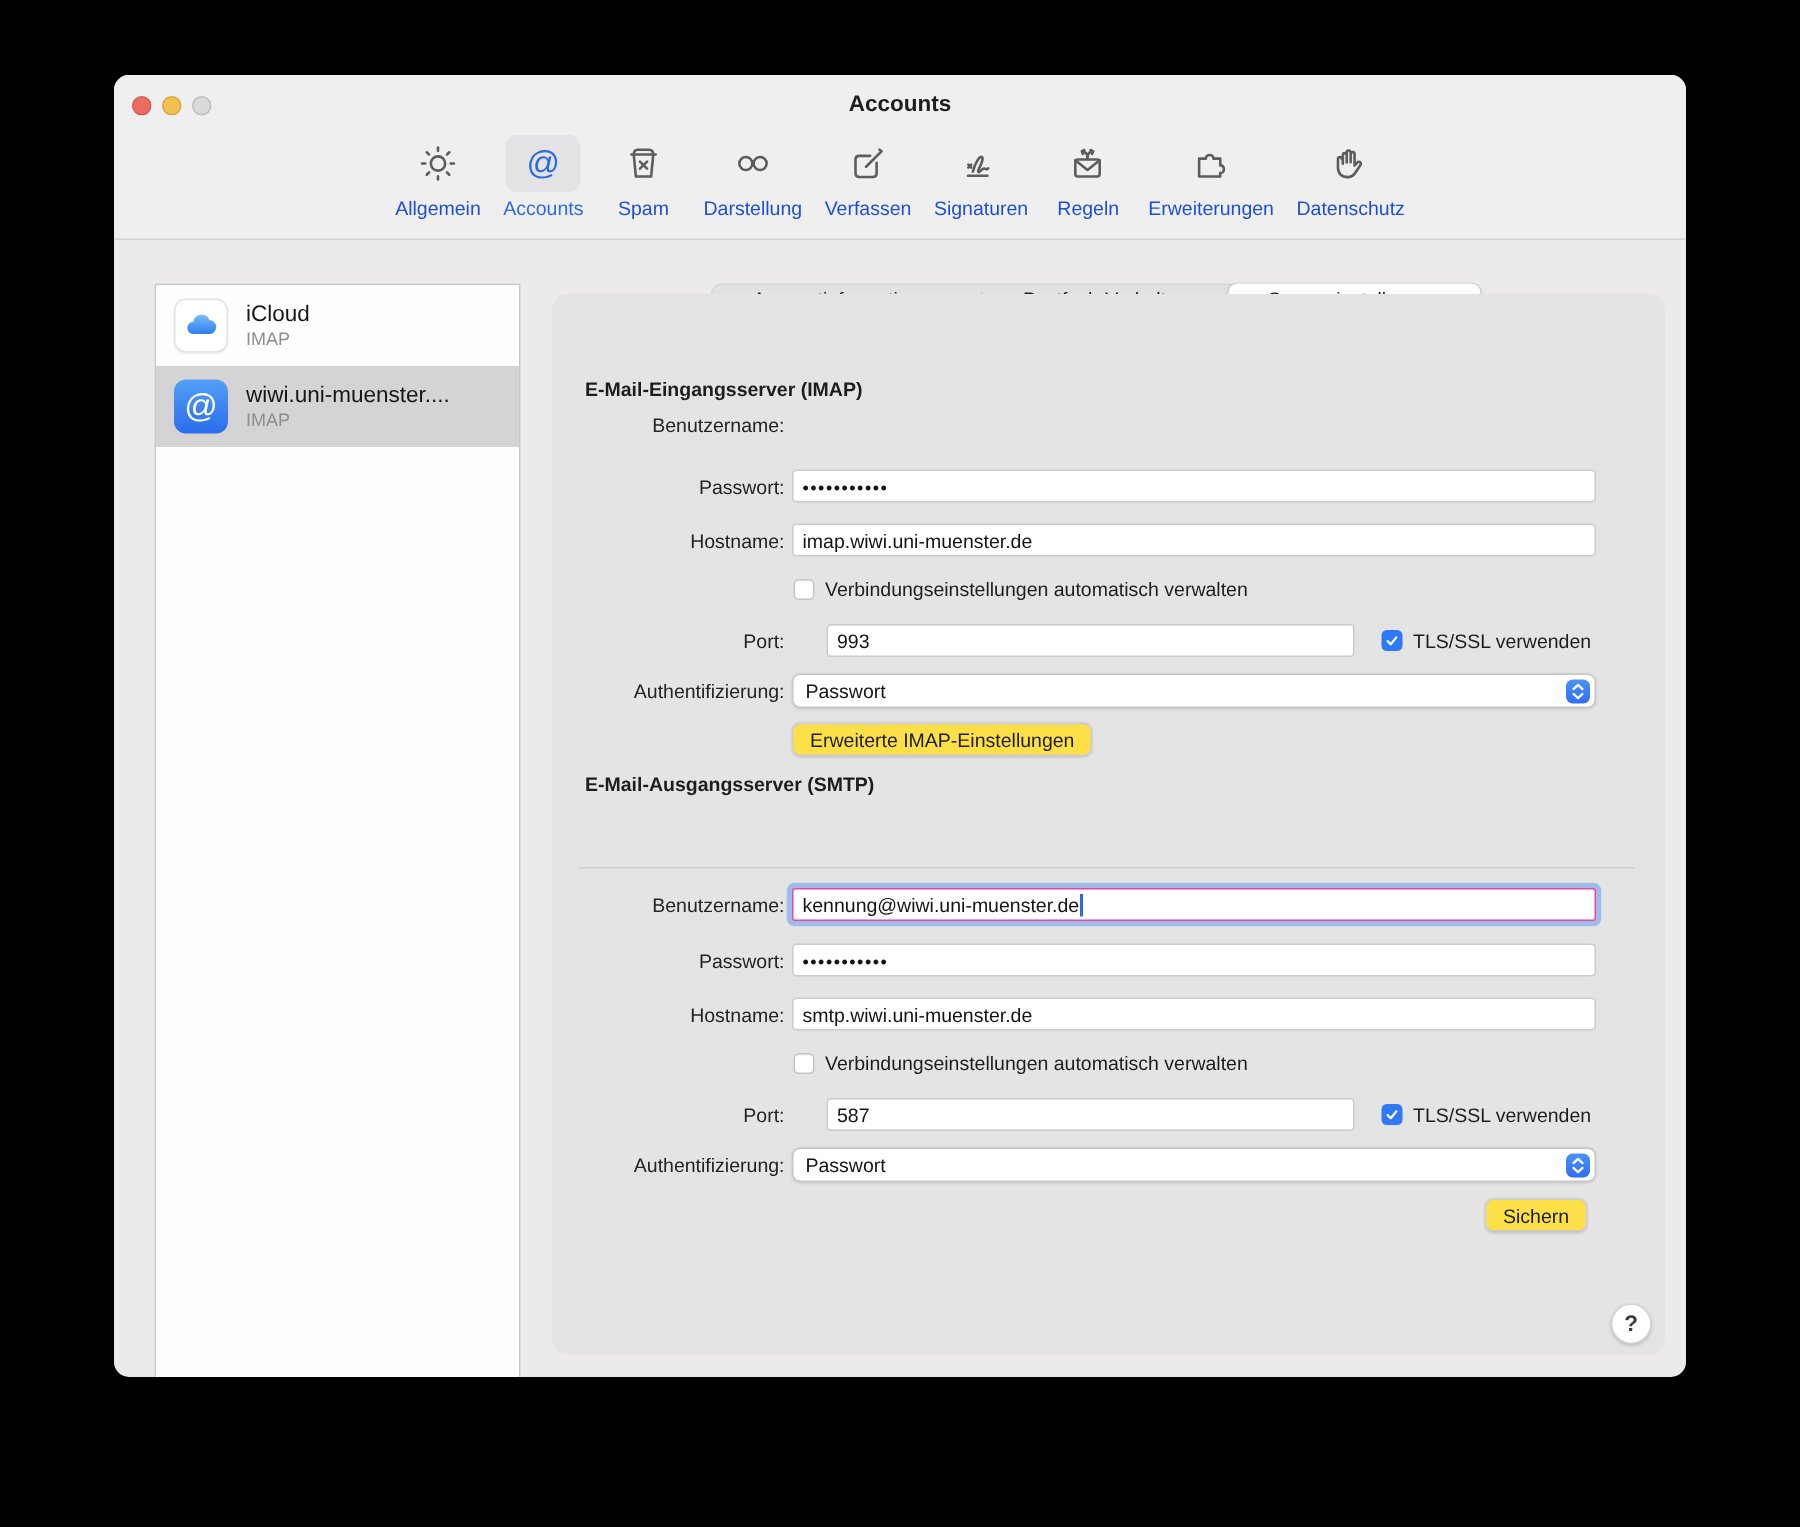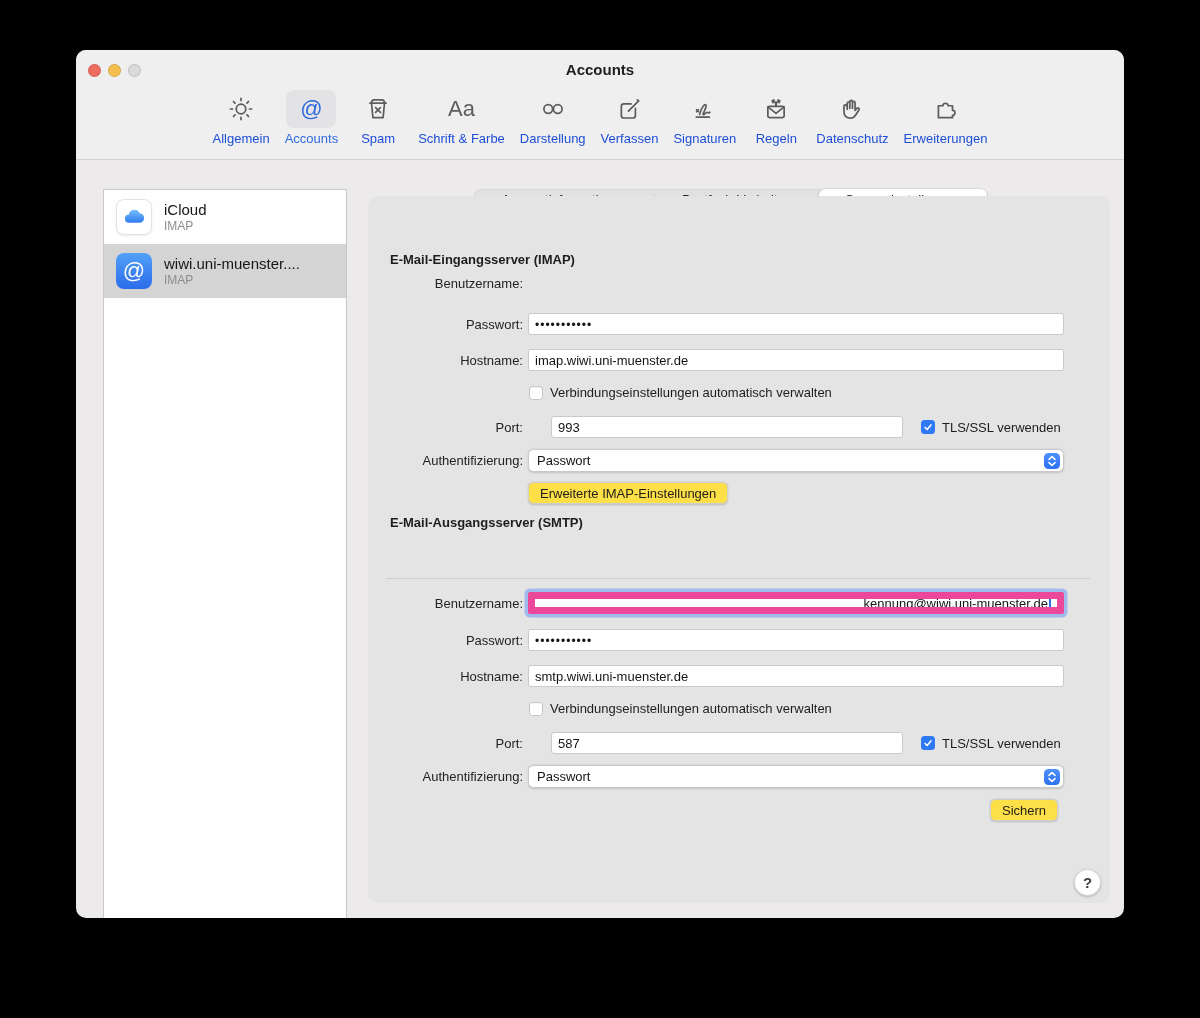--- a/index.html
+++ b/index.html
@@ -50,21 +50,21 @@
   
   .panel { position:absolute; left:292px; top:146px; width:742px; height:707px; background:#e5e4e4; border-radius:10px; }
   .sect { position:absolute; left:22px; font-size:13px; font-weight:bold; color:#1d1d1d; }
   .frow { position:absolute; left:0; width:100%; display:flex; align-items:center; }
   .flabel { width:155px; text-align:right; font-size:13px; color:#232323; flex:0 0 auto; }
   .fwrap { margin-left:5px; }
   .tinput { height:22px; background:#fff; border:1px solid #cbcaca; border-radius:3px; font-size:13px; color:#141414;
             padding:0 6px; display:flex; align-items:center; white-space:nowrap; overflow:hidden; }
   .tinput.wide { width:536px; }
   .tinput.port { width:352px;margin-left:28px; }
-  .tinput.focused { border:7px solid #ec4899; box-shadow:0 0 0 3.5px #9ebbec; border-radius:2px;justify-content:flex-end; }
+  .tinput.focused { border:1px solid #ec4899; box-shadow:0 0 0 3.5px #9ebbec; border-radius:2px; }
   .caret { display:inline-block; width:2px; height:15px; background:#2d6ae0; margin-left:1px; vertical-align:-3px; }
   .pwd { letter-spacing:1px; font-size:12px; padding-top:2px; }
   .cb { width:14px; height:14px; border-radius:3.5px; flex:0 0 auto; }
   .cb.off { background:#fff; border:1px solid #c5c4c4; box-shadow:inset 0 1px 1px rgba(0,0,0,.05); }
   .cb.on { background:#3079f6; display:flex; align-items:center; justify-content:center; }
   .cb-label { font-size:13px; color:#1d1d1d; margin-left:7px; }
   .select { position:relative; width:536px; height:23px; background:#fff; border:0.5px solid #c9c8c8; border-radius:5.5px;
             box-shadow:0 0.5px 2px rgba(0,0,0,.15); font-size:13px; color:#141414; display:flex; align-items:center; padding:0 8px; }
   .stepper { position:absolute; right:3px; top:3px; width:16px; height:16px; border-radius:4.5px;
              background:linear-gradient(#4d92f9,#2e6ff1); display:flex; align-items:center; justify-content:center; }
@@ -111,26 +111,20 @@
       <div class="titem">
         <div class="ticon">
             <svg width="26" height="26" viewBox="0 0 24 24">
           <path d="M4.5 6.5h15 M6 6.5l1.3 13.5h9.4L18 6.5 M6 6.5c0-2 1-3 2.5-3h7c1.5 0 2.5 1 2.5 3"></path>
           <path d="M9.8 10.8l4.4 4.4 M14.2 10.8l-4.4 4.4"></path>
         </svg>
           </div>
         <div class="tlabel">Spam</div>
       </div>
 
-      <div class="titem">
-        <div class="ticon">
-            <span class="tglyph">Aa</span>
-          </div>
-        <div class="tlabel">Schrift &amp; Farbe</div>
-      </div>
 
       <div class="titem">
         <div class="ticon">
             <svg width="28" height="26" viewBox="0 0 24 24">
           <circle cx="7.6" cy="12" r="4"></circle>
               <circle cx="16.4" cy="12" r="4"></circle>
         </svg>
           </div>
         <div class="tlabel">Darstellung</div>
       </div>
@@ -164,33 +158,33 @@
           <path d="M12 8.5c0-2.5-1.5-3.8-3.5-4 M8.5 4.5l1.6-.8 M8.5 4.5l.7 1.6"></path>
           <path d="M12 8.5c0-2.5 1.5-3.8 3.5-4 M15.5 4.5l-1.6-.8 M15.5 4.5l-.7 1.6"></path>
         </svg>
           </div>
         <div class="tlabel">Regeln</div>
       </div>
 
       <div class="titem">
         <div class="ticon">
             <svg width="26" height="26" viewBox="0 0 24 24">
+          <path d="M5 9h4.2c-.5-3 5.1-3 4.6 0H18v4.2c3-.5 3 5.1 0 4.6V20H5z"></path>
+        </svg>
+          </div>
+        <div class="tlabel">Erweiterungen</div>
+      </div>
+
+      <div class="titem">
+        <div class="ticon">
+            <svg width="26" height="26" viewBox="0 0 24 24">
           <path d="M7.6 12.2V6.8a1.2 1.2 0 0 1 2.4 0v4.6 M10 11.2V5.2a1.2 1.2 0 0 1 2.4 0v6 M12.4 11.2V6.2a1.2 1.2 0 0 1 2.4 0v6.3 M14.8 13.3l1.6-1.9a1.25 1.25 0 0 1 2 1.5l-3 4.6c-1.2 1.9-2.7 2.9-4.9 2.9-3.8 0-5.9-2.4-5.9-5.9V9.3a1.2 1.2 0 0 1 2.4 0"></path>
         </svg>
           </div>
         <div class="tlabel">Datenschutz</div>
-      </div>
-
-      <div class="titem">
-        <div class="ticon">
-            <svg width="26" height="26" viewBox="0 0 24 24">
-          <path d="M5 9h4.2c-.5-3 5.1-3 4.6 0H18v4.2c3-.5 3 5.1 0 4.6V20H5z"></path>
-        </svg>
-          </div>
-        <div class="tlabel">Erweiterungen</div>
       </div>
 
     </div>
   </div>
 
   <div class="sidebar">
     <div class="acct-row">
       <div class="tile icloud">
         <svg width="26" height="26" viewBox="0 0 32 32">
           <defs>

